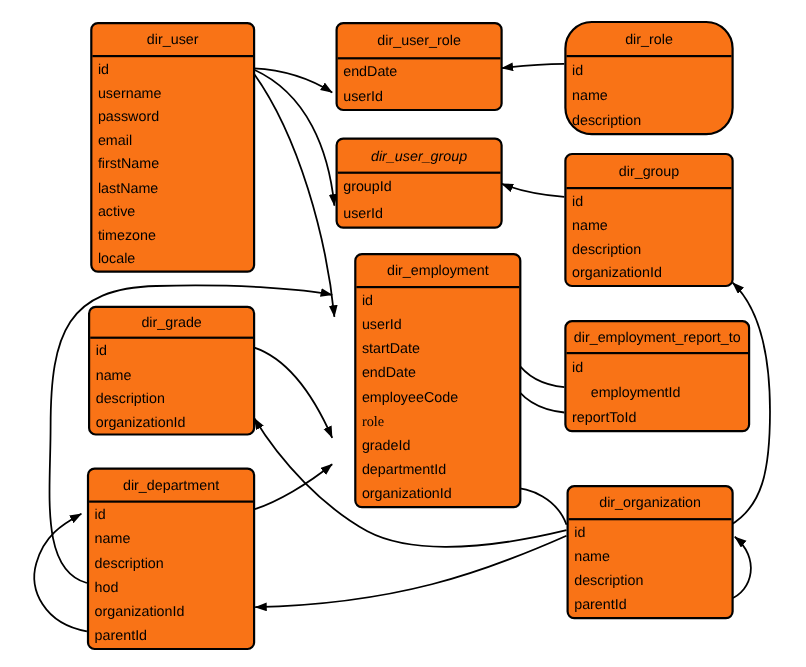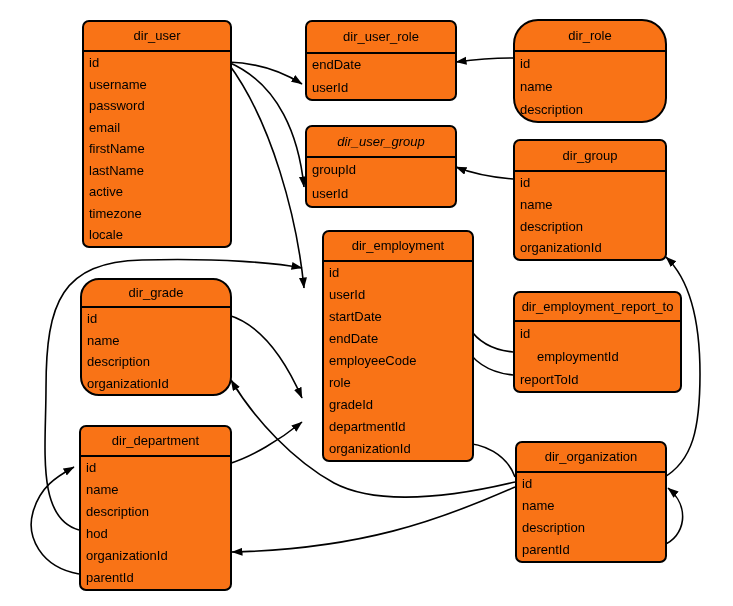--- a/index.html
+++ b/index.html
@@ -85,32 +85,32 @@
       <div class="table-field" style="height: 21.8px; line-height: 21.8px;">description</div>
       <div class="table-field" style="height: 21.8px; line-height: 21.8px;">organizationId</div>
     </div>
     <div class="table-node" style="left: 305px; top: 230px; width: 148px; margin-left: 17px;">
       <div class="table-title" style="height: 28px; line-height: 28px;">dir_employment</div>
       <div class="table-field" style="height: 22px; line-height: 22px;">id</div>
       <div class="table-field" style="height: 22px; line-height: 22px;">userId</div>
       <div class="table-field" style="height: 22px; line-height: 22px;">startDate</div>
       <div class="table-field" style="height: 22px; line-height: 22px;">endDate</div>
       <div class="table-field" style="height: 22px; line-height: 22px;">employeeCode</div>
-      <div class="table-field" style="height: 22px; line-height: 22px;">role</div>
+      <div class="table-field" style="height: 22px; line-height: 22px; font-family: Liberation Serif, serif;">role</div>
       <div class="table-field" style="height: 22px; line-height: 22px;">gradeId</div>
       <div class="table-field" style="height: 22px; line-height: 22px;">departmentId</div>
       <div class="table-field" style="height: 22px; line-height: 22px;">organizationId</div>
     </div>
     <div class="table-node" style="left: 513px; top: 291px; width: 165px;">
       <div class="table-title" style="height: 27px; line-height: 27px;">dir_employment_report_to</div>
       <div class="table-field" style="height: 23px; line-height: 23px;">id</div>
       <div class="table-field" style="height: 23px; line-height: 23px; padding-left: 22px;">employmentId</div>
       <div class="table-field" style="height: 23px; line-height: 23px;">reportToId</div>
     </div>
-    <div class="table-node" style="left: 80px; top: 278px; width: 148px; border-radius: 19px;">
+    <div class="table-node" style="left: 80px; top: 278px; width: 148px;">
       <div class="table-title" style="height: 26px; line-height: 26px;">dir_grade</div>
       <div class="table-field" style="height: 21.5px; line-height: 21.5px;">id</div>
       <div class="table-field" style="height: 21.5px; line-height: 21.5px;">name</div>
       <div class="table-field" style="height: 21.5px; line-height: 21.5px;">description</div>
       <div class="table-field" style="height: 21.5px; line-height: 21.5px;">organizationId</div>
     </div>
     <div class="table-node" style="left: 79px; top: 425px; width: 149px;">
       <div class="table-title" style="height: 28px; line-height: 28px;">dir_department</div>
       <div class="table-field" style="height: 22px; line-height: 22px;">id</div>
       <div class="table-field" style="height: 22px; line-height: 22px;">name</div>

